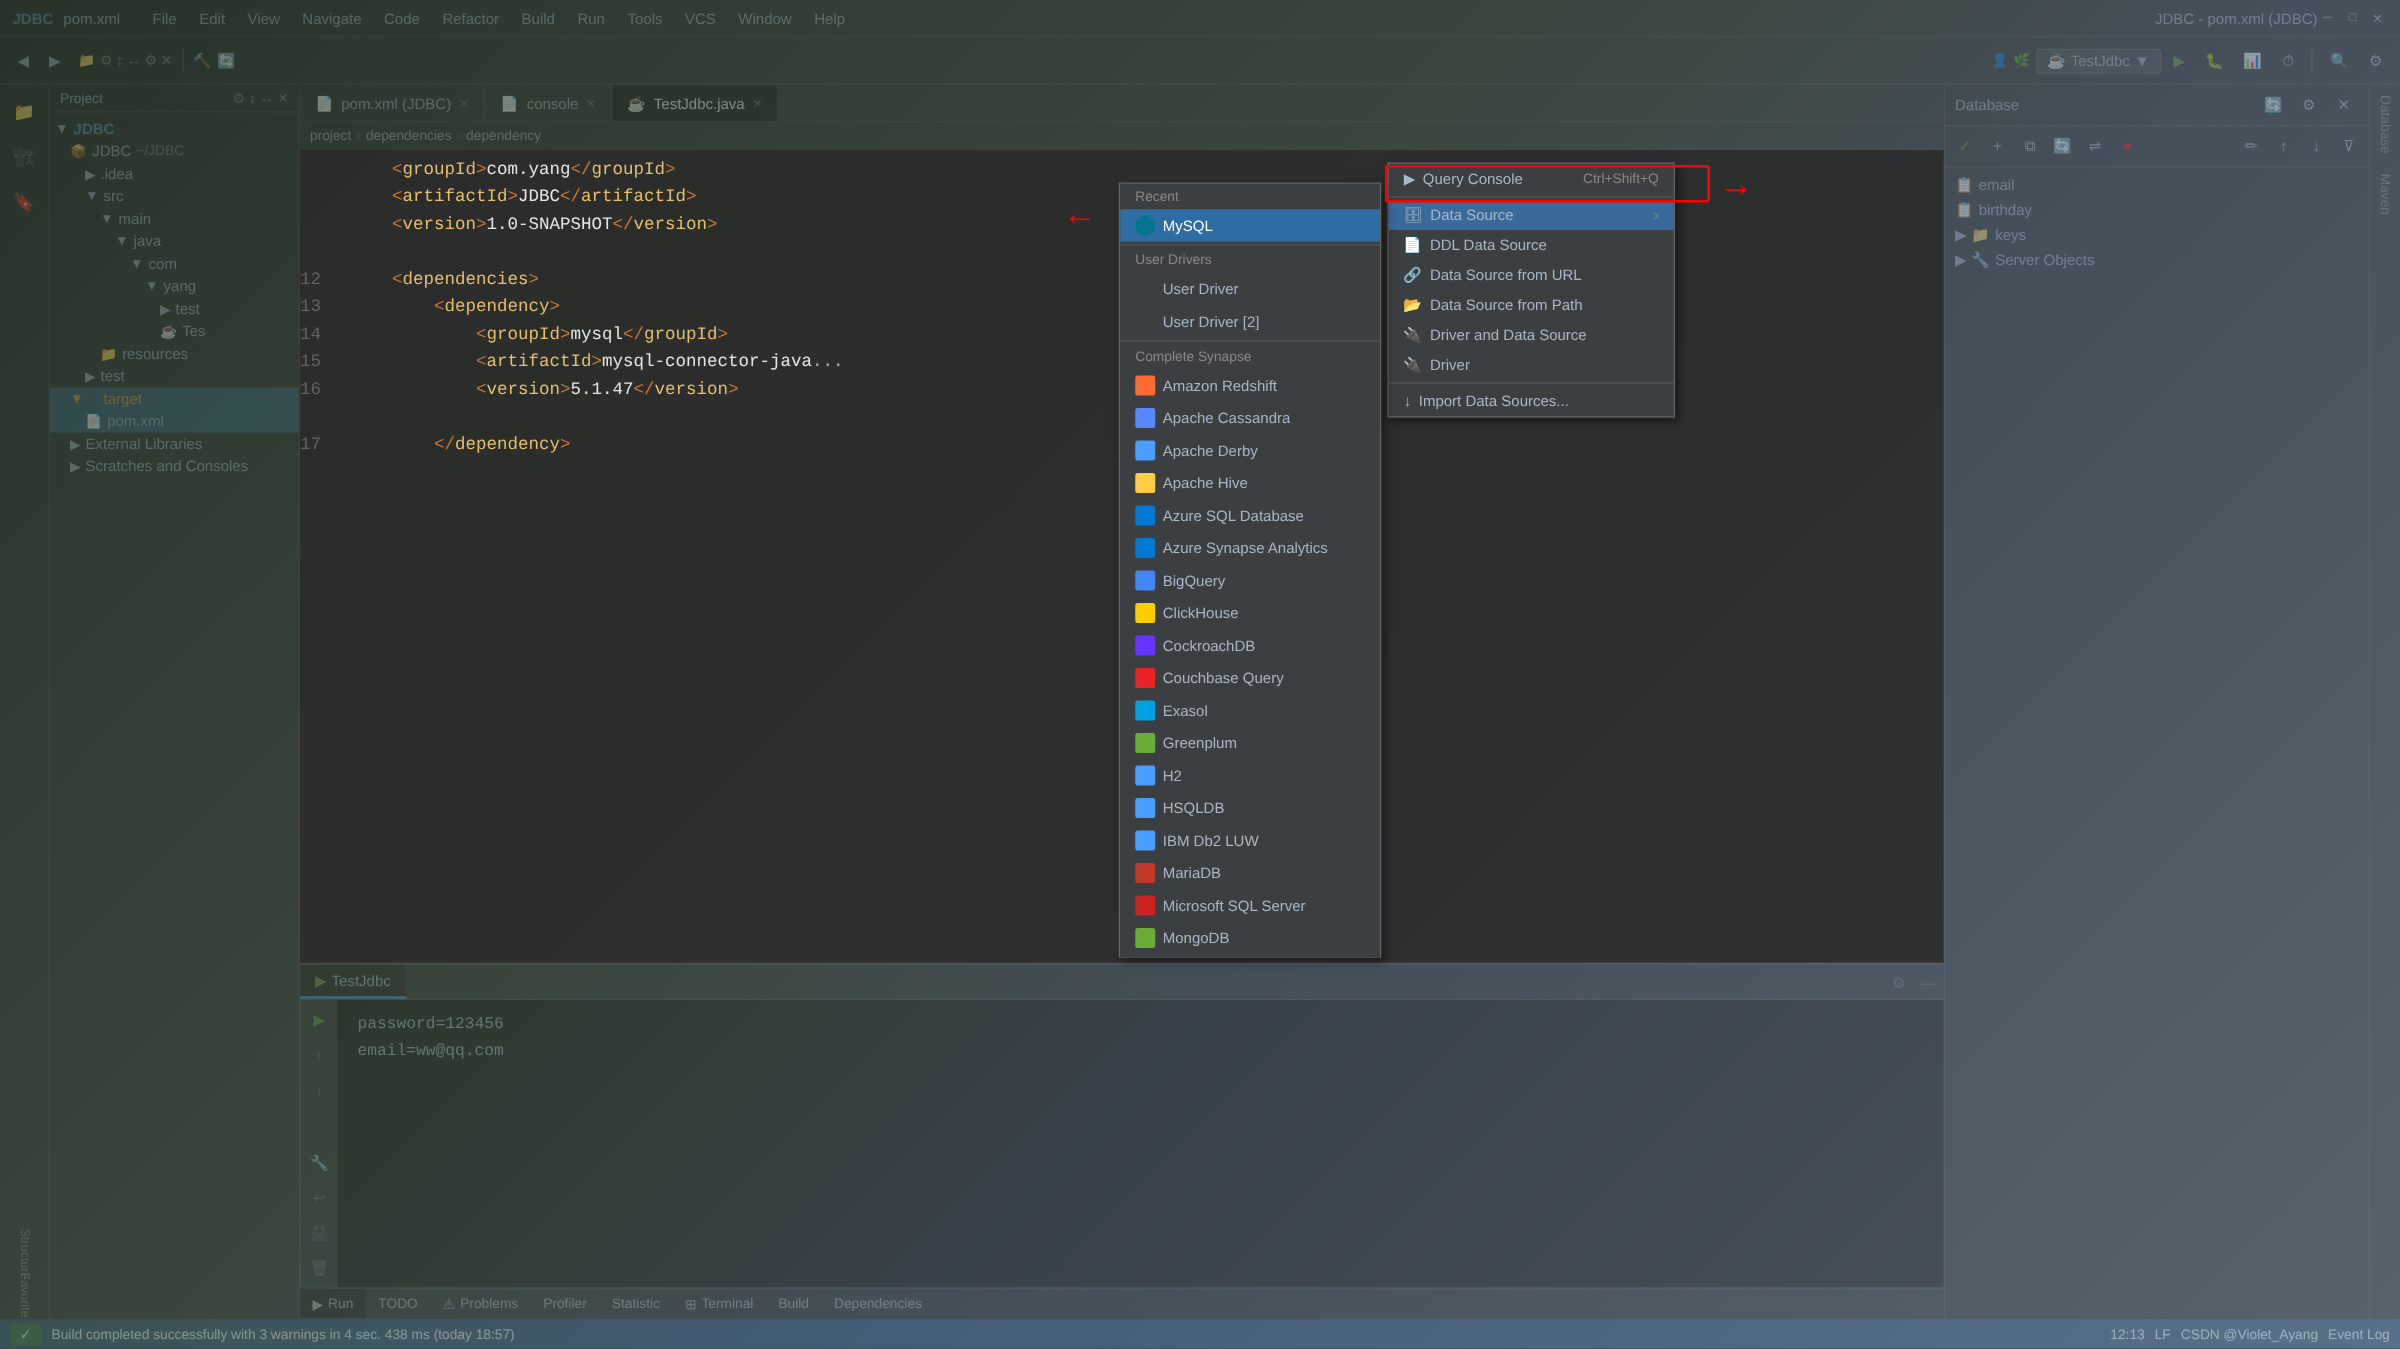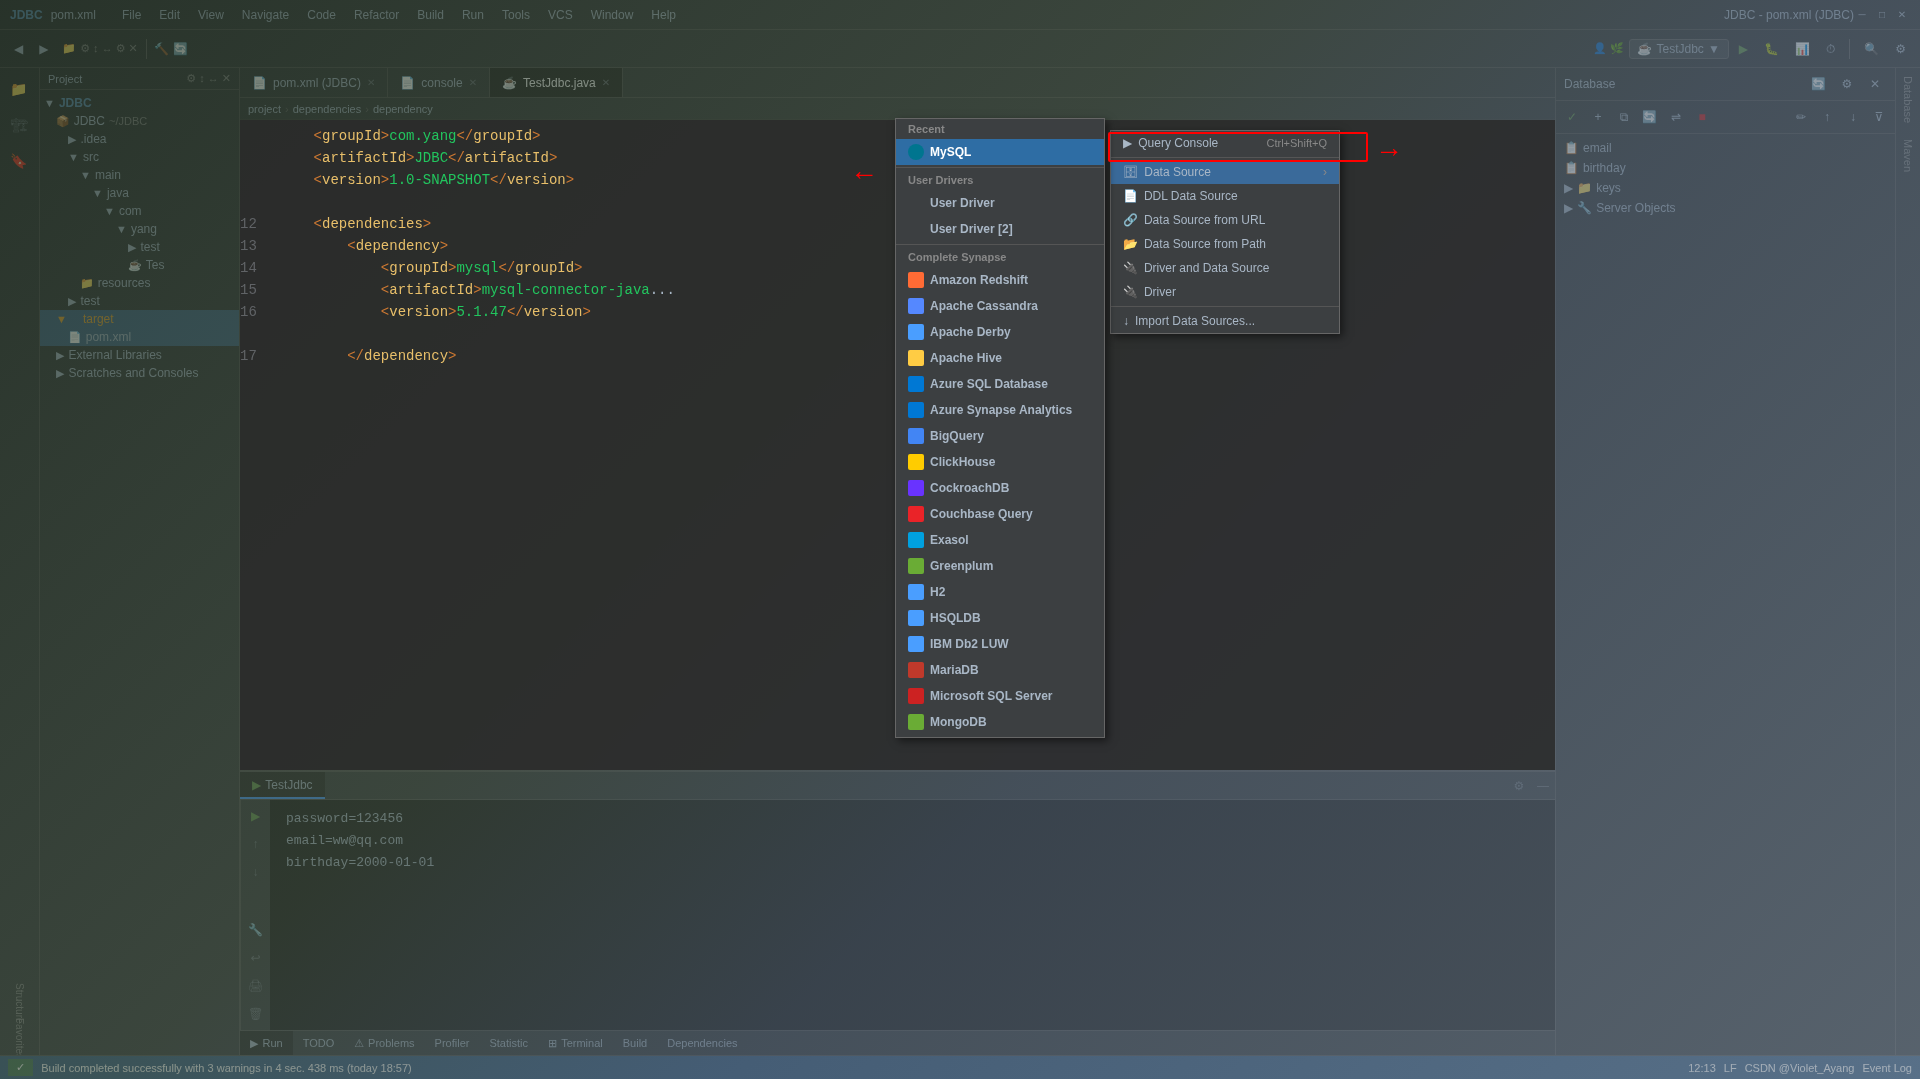--- a/index.html
+++ b/index.html
@@ -208,21 +208,21 @@
     }
     .line-number {
       width: 40px;
       text-align: left;
       padding-right: 12px;
       color: #606366;
       flex-shrink: 0;
     }
     .line-content { color: #a9b7c6; }
     .xml-tag { color: #e8bf6a; }
-    .xml-value { color: #22c55e; }
+    .xml-value { color: #e5e5e5; }
     .xml-bracket { color: #cc7832; }
 
     
     .bottom-section {
       display: flex;
       flex-direction: column;
       height: 260px;
       flex-shrink: 0;
       border-top: 2px solid #555;
     }
@@ -374,30 +374,29 @@
       background: #3c3f41;
       border: 1px solid #666;
       min-width: 230px;
       z-index: 101;
       box-shadow: 3px 3px 8px rgba(0,0,0,0.5);
     }
 
     
     .context-menu-ds-list {
       position: absolute;
-      top: 118px;
+      top: 146px;
       left: 895px;
       background: #3c3f41;
       border: 1px solid #666;
       min-width: 210px;
       z-index: 103;
       box-shadow: 3px 3px 8px rgba(0,0,0,0.5);
       max-height: 620px;
       overflow-y: auto;
-      font-weight: bold;
     }
 
     
     .annotation {
       position: absolute;
       z-index: 200;
       pointer-events: none;
     }
     .red-box {
       border: 2px solid #ff0000;
@@ -753,21 +752,20 @@
             <div class="run-ctrl-btn">↑</div>
             <div class="run-ctrl-btn">↓</div>
             <div class="run-ctrl-btn" style="margin-top:auto;">🔧</div>
             <div class="run-ctrl-btn">↩</div>
             <div class="run-ctrl-btn">🖨</div>
             <div class="run-ctrl-btn">🗑</div>
           </div>
           <div class="run-output">
             <p>password=123456</p>
             <p>email=ww@qq.com</p>
-            <p>birthday=2000-01-01</p>
             <p>&nbsp;</p>
           </div>
         </div>
       </div>
 
       <div class="bottom-tabs-bar">
         <div class="btab active">
           <span>▶</span>
           <span>Run</span>
         </div>

